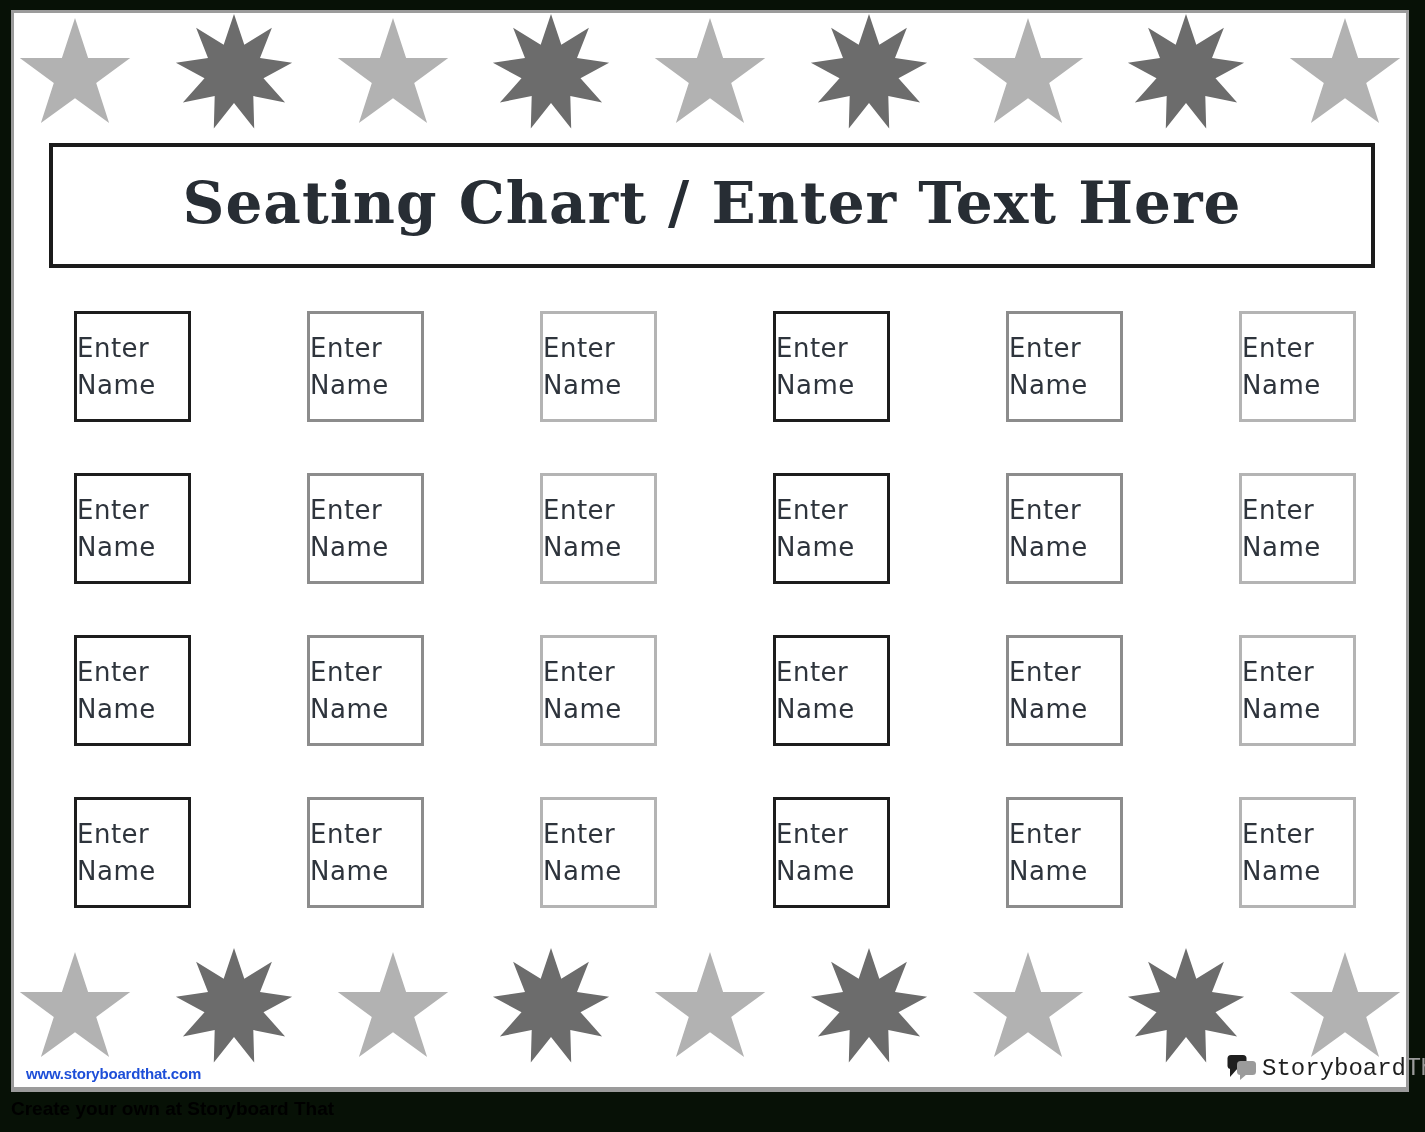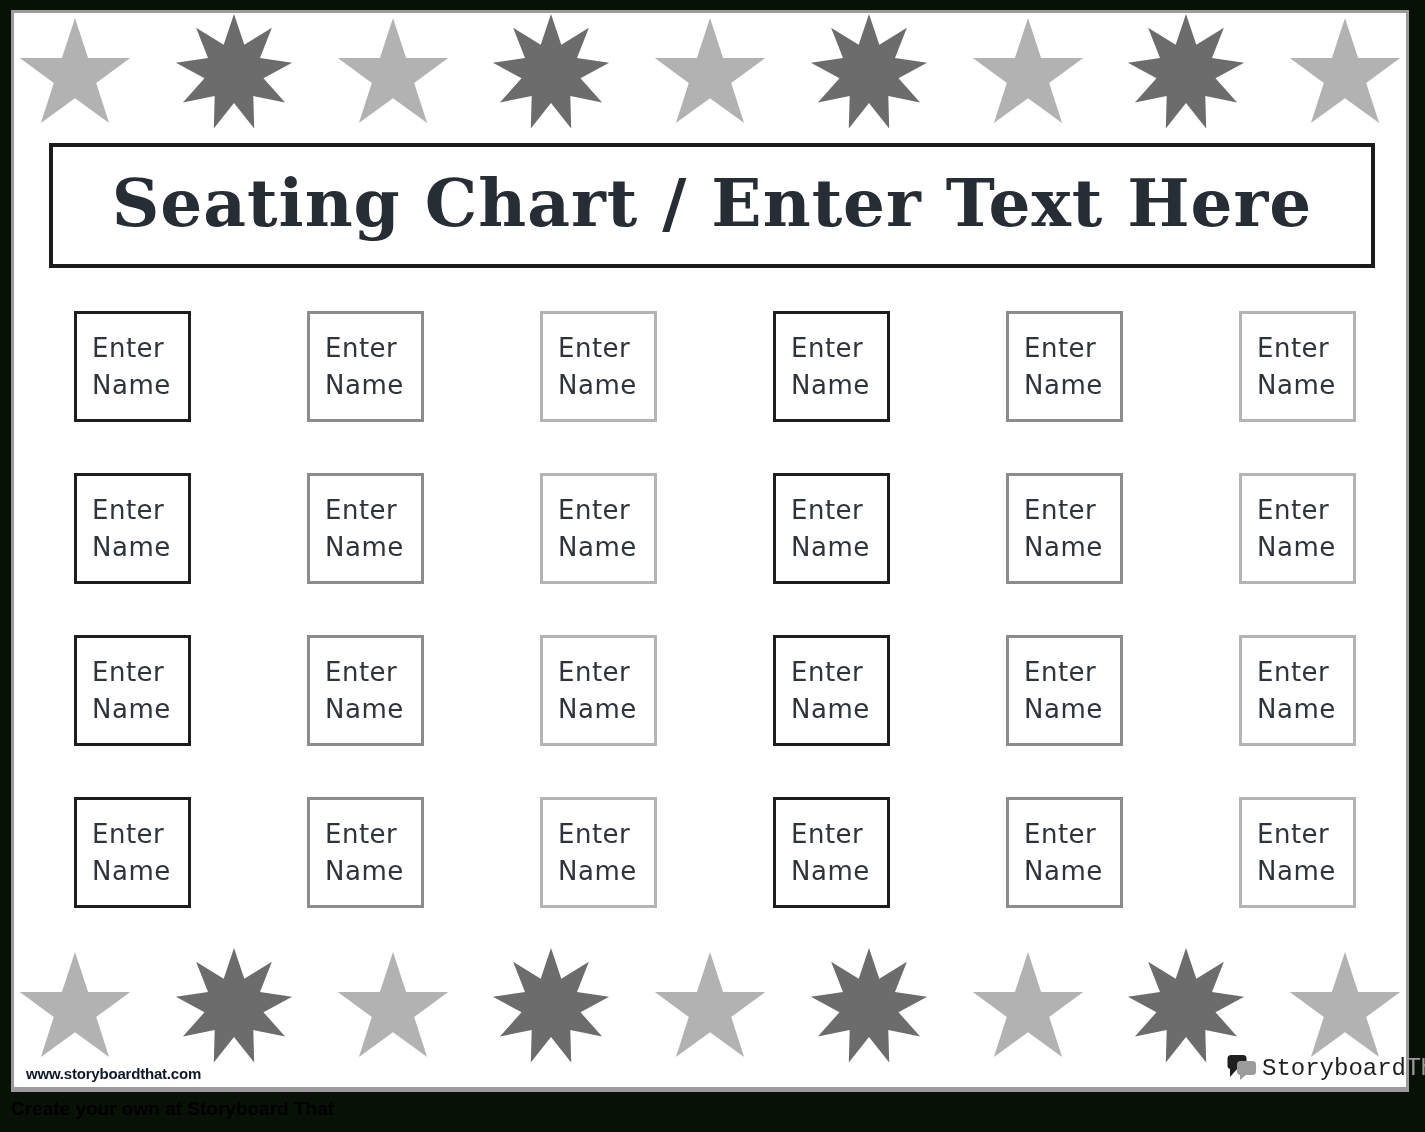--- a/index.html
+++ b/index.html
@@ -46,21 +46,21 @@
     height: 125px;
     box-sizing: border-box;
     border: 4px solid #1b1b1b;
     display: flex;
     align-items: center;
     justify-content: center;
   }
   .title-text {
     font-family: "DejaVu Serif", serif;
     font-weight: bold;
-    font-size: 66px;
+    font-size: 58px;
     letter-spacing: 1px;
     color: #272d34;
     white-space: nowrap;
     padding-bottom: 6px;
   }
 
   .seating-grid {
     position: absolute;
     left: 60px;
     top: 298px;
@@ -79,32 +79,31 @@
     display: flex;
     align-items: center;
   }
   .cell-label {
     font-family: "DejaVu Sans", sans-serif;
     font-size: 26px;
     line-height: 37px;
     letter-spacing: 0.5px;
     color: #2e343c;
     white-space: pre-line;
-    padding-left: 15px;
   }
 
   .website-text {
     position: absolute;
     left: 12px;
     top: 1052px;
     font-family: "Liberation Sans", sans-serif;
     font-weight: bold;
     font-size: 15px;
     letter-spacing: -0.2px;
-    color: #0f172a;
+    color: #1d4ed8;
   }
 
   .logo {
     position: absolute;
     left: 1213px;
     top: 1040px;
     display: flex;
     align-items: center;
     gap: 5px;
   }

